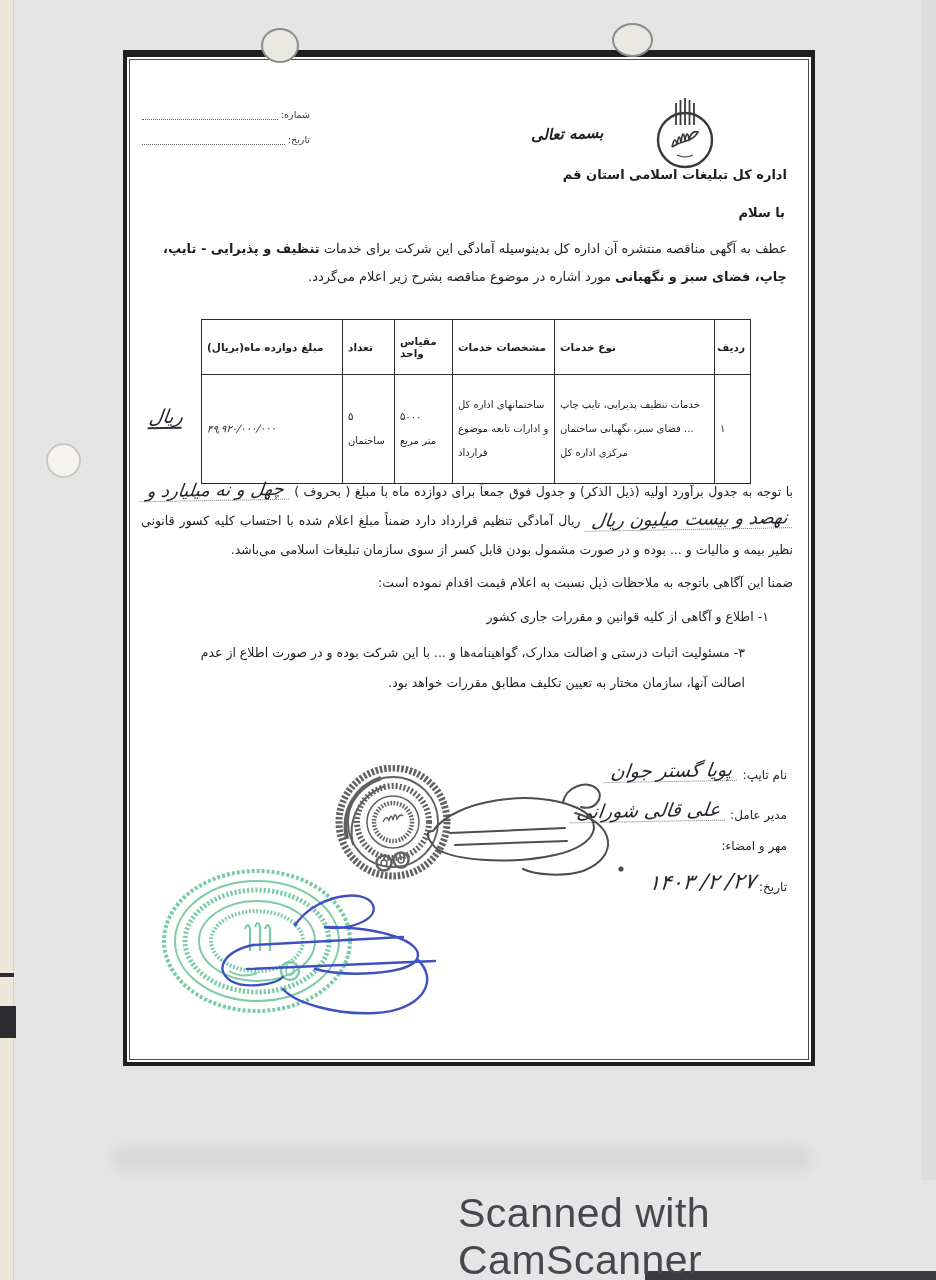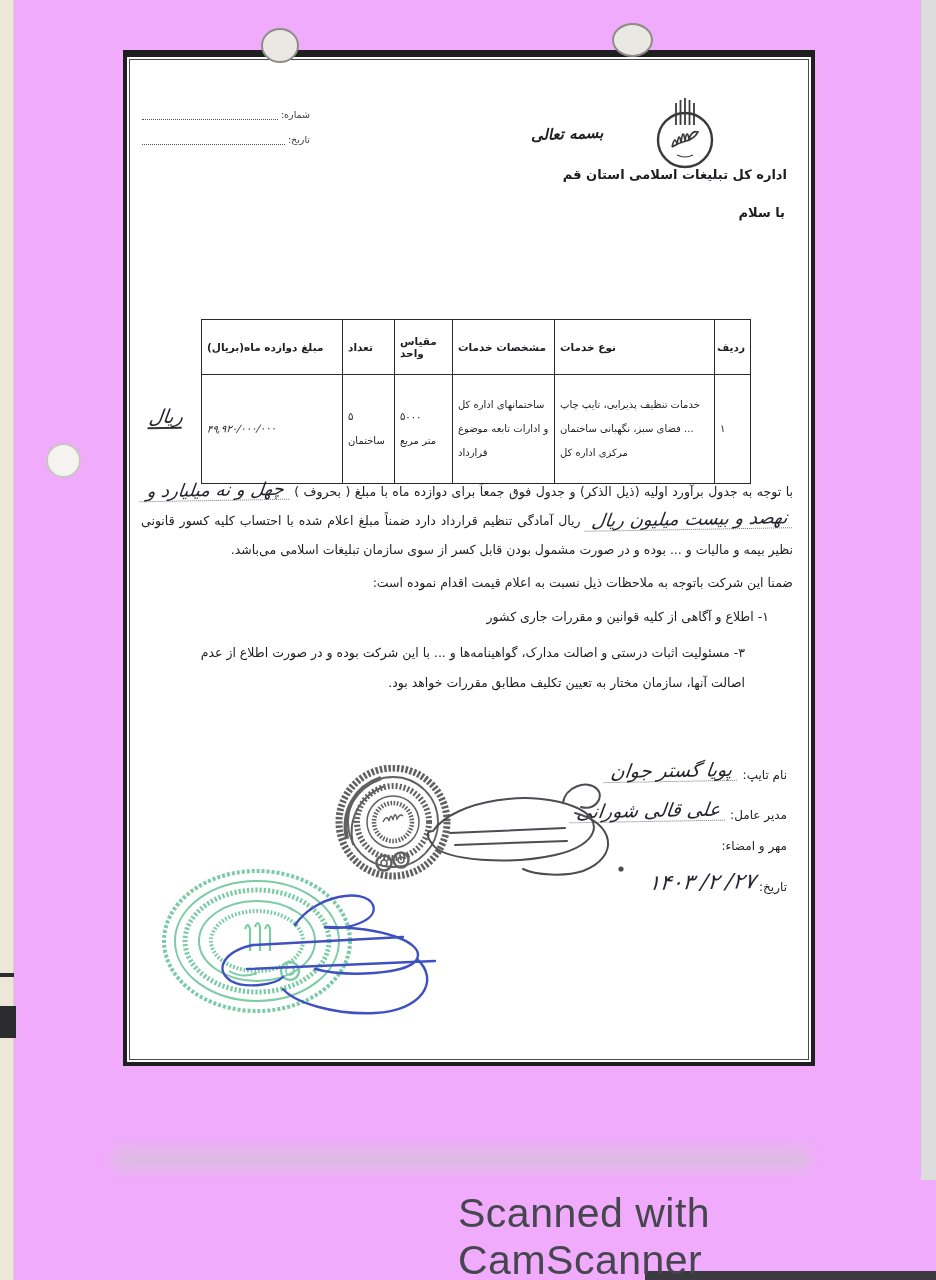--- a/index.html
+++ b/index.html
@@ -1,16 +1,16 @@
 <!DOCTYPE html>
 <html lang="fa"><head>
 <meta charset="utf-8">
 <style>
   html,body{margin:0;padding:0;background:#ffffff;}
-  .canvas{position:relative;width:936px;height:1280px;background:#f0abfc;overflow:hidden;
+  .canvas{position:relative;width:936px;height:1280px;background:#e5e5e5;overflow:hidden;
           font-family:"DejaVu Sans","Liberation Sans",sans-serif;color:#1d1d22;}
   
   .edge-left{position:absolute;left:0;top:0;width:13px;height:1280px;background:#ece7d8;border-right:1px solid #d9d3c2;z-index:1;}
   .edge-right{position:absolute;left:921px;top:0;width:15px;height:1180px;background:#dddddd;z-index:1;}
   .bar{position:absolute;background:#2c2c30;z-index:2;}
   
   .frame{position:absolute;left:123px;top:50px;width:692px;height:1016px;border:4px solid #1f1f1f;border-top-width:7px;background:#fff;z-index:2;box-sizing:border-box;}
   .frame-inner{position:absolute;left:2px;top:2px;right:2px;bottom:2px;border:1.5px solid #4a4a4a;}
   .punch{position:absolute;border-radius:50%;background:#eae8e3;border:2px solid #8d8d86;z-index:5;}
   .punch-side{position:absolute;border-radius:50%;background:#f4f3f0;border:2px solid #c8c6bf;z-index:3;}
@@ -99,20 +99,25 @@
           <line x1="47" y1="8" x2="47" y2="30"></line>
         </g>
         <path d="M25 52 q3 -13 5 -2 q2 -15 4 -2 q2 -17 4 -2 q2 -13 4 -2 q3 -9 9 -7 q-4 7 -12 9 q-8 2 -14 6" fill="none" stroke="#3a3a3a" stroke-width="1.6"></path>
         <path d="M30 60 q8 4 16 0" fill="none" stroke="#3a3a3a" stroke-width="1.2"></path>
       </svg>
     </div>
 
     <div class="recipient">اداره کل تبلیغات اسلامی استان قم</div>
     <div class="salutation">با سلام</div>
 
+    <div class="intro">
+      <span>عطف به آگهی مناقصه منتشره آن اداره کل بدینوسیله آمادگی این شرکت برای خدمات</span>
+      <span class="b">تنظیف و پذیرایی - تایپ، چاپ، فضای سبز و نگهبانی</span>
+      <span>مورد اشاره در موضوع مناقصه بشرح زیر اعلام می‌گردد.</span>
+    </div>
 
     <table class="svc">
       <colgroup>
         <col style="width:36px">
           <col style="width:160px">
           <col style="width:102px">
         <col style="width:58px">
           <col style="width:52px">
           <col style="width:141px">
       </colgroup>
@@ -145,21 +150,21 @@
       </table>
     <div class="hw-rial">
       <span class="hw" style="border-bottom:2px solid #33333a;">ریال</span>
     </div>
 
     <div class="bodytext">
       <span>با توجه به جدول برآورد اولیه (ذیل الذکر) و جدول فوق جمعاً برای دوازده ماه با مبلغ ( بحروف )</span>
       <span class="hw hw-u">چهل و نه میلیارد و</span>
       <span class="hw hw-u">نهصد و بیست میلیون ریال</span>
       <span>ریال آمادگی تنظیم قرارداد دارد ضمناً مبلغ اعلام شده با احتساب کلیه کسور قانونی نظیر بیمه و مالیات و ... بوده و در صورت مشمول بودن قابل کسر از سوی سازمان تبلیغات اسلامی می‌باشد.</span>
-      <div class="p2">ضمنا این شرکت باتوجه به ملاحظات ذیل نسبت به اعلام قیمت اقدام نموده است:</div>
+      <div class="p2">ضمنا این آگاهی باتوجه به ملاحظات ذیل نسبت به اعلام قیمت اقدام نموده است:</div>
     </div>
 
     <div class="list">
       <div class="item">۱- اطلاع و آگاهی از کلیه قوانین و مقررات جاری کشور</div>
       <div class="item item3-wrap">۳- مسئولیت اثبات درستی و اصالت مدارک، گواهینامه‌ها و ... با این شرکت بوده و در صورت اطلاع از عدم اصالت آنها، سازمان مختار به تعیین تکلیف مطابق مقررات خواهد بود.</div>
     </div>
 
     <div class="sig">
       <div class="sig-row">
         <span class="lbl">نام تایپ:</span>

